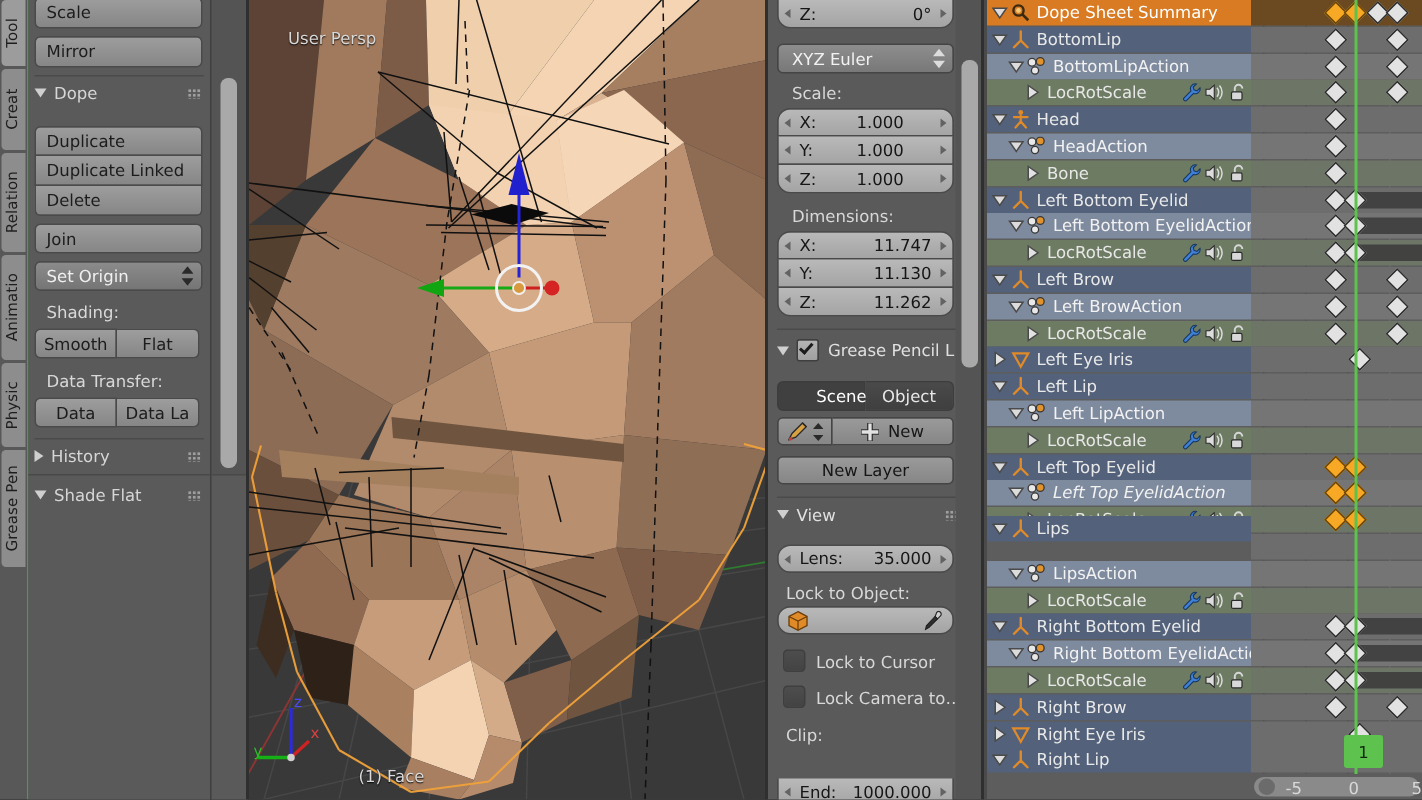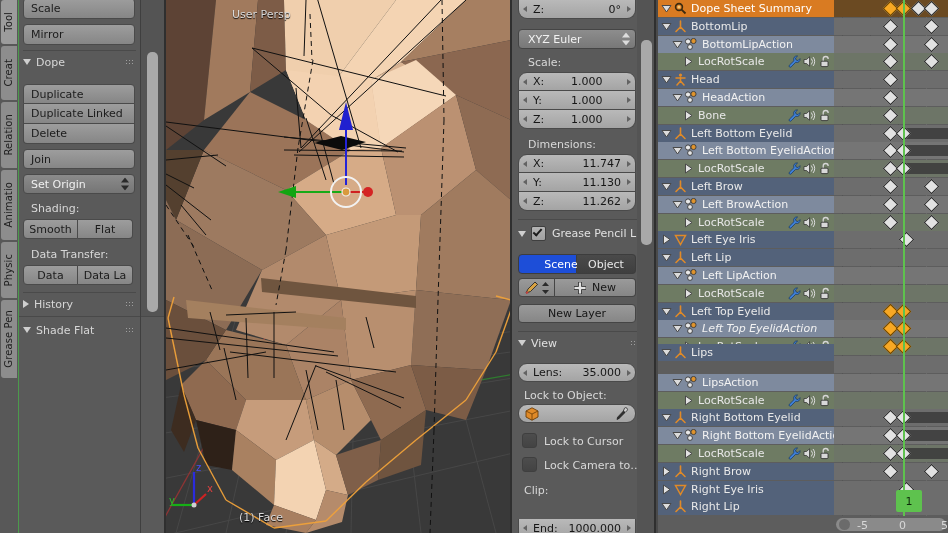--- a/index.html
+++ b/index.html
@@ -390,21 +390,21 @@
           <line x1="28" y1="505" x2="28" y2="472" stroke="#2b2bdd" stroke-width="2.2"></line>
           <line x1="28" y1="505" x2="6" y2="505" stroke="#16b016" stroke-width="2.2"></line>
           <line x1="28" y1="505" x2="40" y2="494" stroke="#cf2222" stroke-width="2.2"></line>
           <circle cx="28" cy="505" r="2.5" fill="#d0d0d0"></circle>
           <text x="30" y="471" fill="#4a4aff" font-size="10" font-family="DejaVu Sans, sans-serif">z</text>
           <text x="3" y="504" fill="#28c028" font-size="10" font-family="DejaVu Sans, sans-serif">y</text>
           <text x="41" y="492" fill="#e04040" font-size="10" font-family="DejaVu Sans, sans-serif">x</text>
         </g>
       </g>
     </svg>
-    <div class="vplabel" style="left:26px;top:8px;margin-left:40px;">User Persp</div>
+    <div class="vplabel" style="left:26px;top:19px;">User Persp</div>
     <div class="vplabel" style="left:73px;top:511px;">(1) Face</div>
   </div>
 
   <div class="abs" style="left:510px;top:0;width:2px;height:533px;background:#2f2f2f;"></div>
 
   <div class="abs" id="props">
 
     <div class="pfield r-bot" style="top:0;">
       <span class="lt"></span>
       <span class="k">Z:</span>
@@ -491,21 +491,21 @@
     <div class="hrule" style="left:6px;top:219px;width:130px;"></div>
 
     <div class="abs" style="left:6px;top:225px;height:17px;display:flex;align-items:center;">
       <span class="tri down"></span>
       <span style="position:relative;display:inline-block;width:13px;height:13px;border-radius:2px;background:linear-gradient(#b4b4b4,#a0a0a0);border:1px solid #3f3f3f;margin-right:6px;">
         <span style="position:absolute;left:3px;top:0px;width:3px;height:7px;border:solid #1b1b1b;border-width:0 2px 2px 0;transform:rotate(42deg);display:block;"></span>
       </span>
       <span>Grease Pencil L</span>
     </div>
 
-    <div class="ptoggle" style="left:6px;top:254px;width:59px;background:#1d4ed8;color:#ffffff;border-radius:4px 0 0 4px;padding-left:27px;">
+    <div class="ptoggle" style="left:6px;top:254px;width:59px;background:#404040;color:#ffffff;border-radius:4px 0 0 4px;padding-left:27px;">
       <span>Scene</span>
     </div>
     <div class="ptoggle" style="left:65px;top:254px;width:59px;background:linear-gradient(#4a4a4a,#3f3f3f);color:#e8e8e8;border-radius:0 4px 4px 0;border-left:none;">
       <span>Object</span>
     </div>
 
     <div class="abs" style="left:6px;top:278px;width:37px;height:19px;box-sizing:border-box;background:linear-gradient(#9a9a9a,#868686);border:1px solid #454545;border-radius:4px 0 0 4px;display:flex;align-items:center;justify-content:center;gap:3px;">
       <svg width="14" height="13" viewBox="0 0 14 13">
           <path d="M1 12 L3 8 L10 1 L12.5 3.5 L5.5 10.5 Z" fill="#d8a243" stroke="#2a2a2a" stroke-width="0.9"></path>
           <path d="M10 1 L12.5 3.5" stroke="#2a2a2a" stroke-width="0.9"></path>

